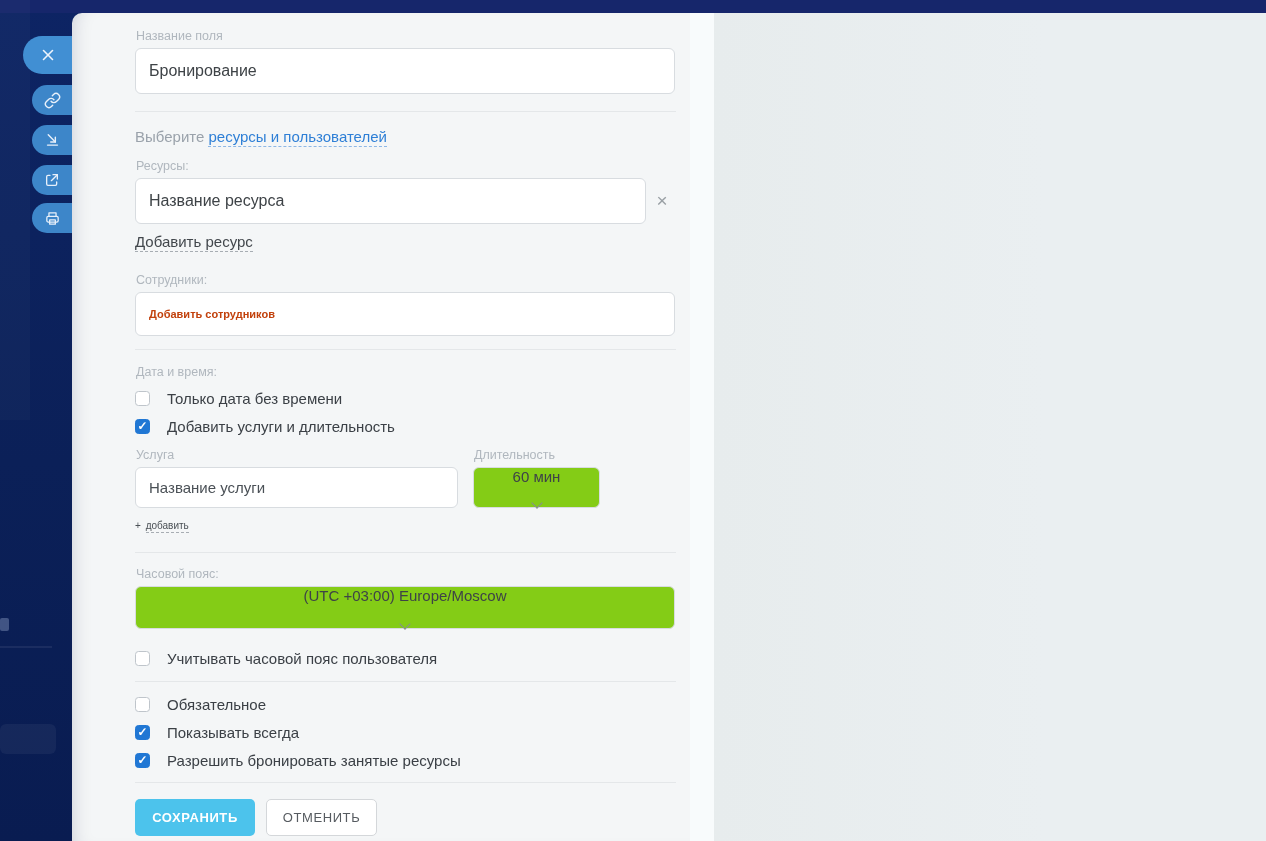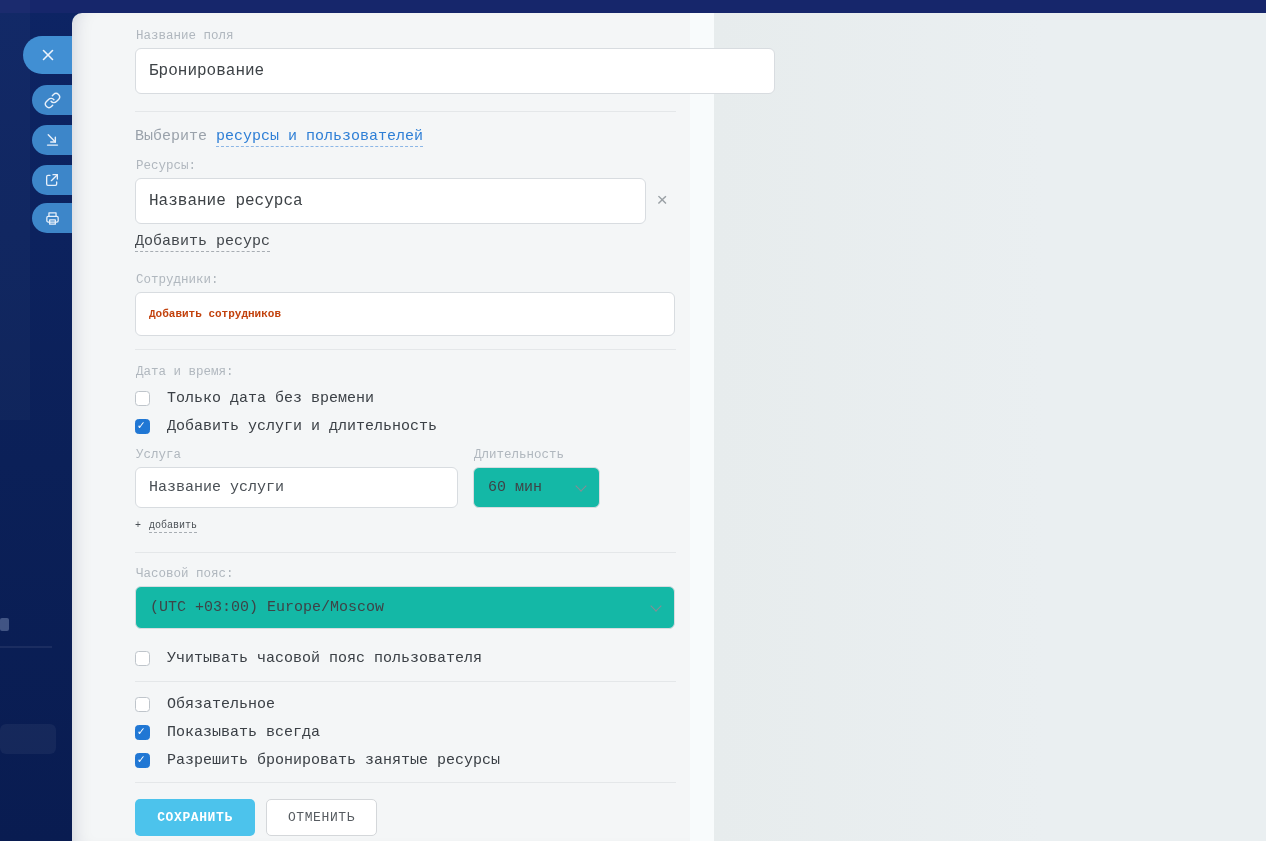--- a/index.html
+++ b/index.html
@@ -1,19 +1,19 @@
 <!DOCTYPE html>
 <html><head>
 <meta charset="utf-8">
 <style>
   html,body{margin:0;padding:0;background:#dfe4e7;}
   *{box-sizing:border-box;}
   .stage{
     position:relative;width:1266px;height:841px;overflow:hidden;
-    font-family:Liberation Mono, monospace;
+    font-family:Liberation Sans, sans-serif;
     background:linear-gradient(180deg,#0d2464 0%,#0b2058 55%,#091c51 100%);
   }
   
   .topbar{position:absolute;left:0;top:0;width:1266px;height:13px;background:#16266b;}
   
   .sidebar{position:absolute;left:0;top:0;width:72px;height:841px;}
   .bg-artifact{position:absolute;background:rgba(255,255,255,.06);border-radius:6px;}
   .art-1{left:0;top:618px;width:9px;height:13px;background:rgba(210,225,255,.28);border-radius:2px;}
   .art-2{left:0;top:646px;width:52px;height:2px;background:rgba(255,255,255,.07);border-radius:0;}
   .art-3{left:0;top:724px;width:56px;height:30px;background:rgba(255,255,255,.05);}
@@ -35,21 +35,21 @@
     background:linear-gradient(90deg,#e7eced 0%,#eaeff1 60%,#eaeff1 100%);}
   
   .drawer{
     position:absolute;left:72px;top:13px;width:618px;height:828px;background:#f4f6f7;
     border-radius:10px 0 0 0;
     box-shadow:inset 16px 0 20px -16px rgba(10,20,60,.18);
   }
   .form{padding:16px 15px 0 63px;}
   .fld-label{font-size:12.5px;color:#b0b7be;margin:0 0 5px 1px;line-height:14px;}
   .input{
-    width:640px;height:46px;border:1px solid #d8dce0;border-radius:6px;background:#fff;
+    width:540px;height:46px;border:1px solid #d8dce0;border-radius:6px;background:#fff;
     padding:0 13px;font-size:16px;color:#3e4347;font-family:inherit;outline:none;
   }
   .hr{height:1px;background:#e4e7e9;border:none;margin:17px 0 0 0;width:541px;}
   .choose-row{margin-top:16px;font-size:15px;color:#9aa2ab;}
   .choose-row .link-blue{
     color:#2e7fd6;text-decoration:none;border-bottom:1px dashed #8db7e6;padding-bottom:1px;cursor:pointer;
   }
   .mt-label{margin-top:14px;}
   .res-row{display:flex;align-items:center;}
   .input-res{width:516px;}
@@ -80,22 +80,22 @@
     content:"✓";position:absolute;left:1.5px;top:-1px;font-size:12px;line-height:15px;
     color:#fff;font-weight:bold;opacity:0;
   }
   .cb-row[data-checked="true"] .cb-box::after{opacity:1;}
   .cb-label{font-size:15px;color:#3b4046;margin-left:10px;line-height:17px;}
   .svc-grid{display:grid;grid-template-columns:323px 127px;column-gap:15px;align-items:center;}
   .svc-labels{margin-top:13px;margin-bottom:5px;}
   .svc-labels .fld-label{margin:0 0 0 1px;}
   .input-svc{width:323px;height:41px;font-size:15px;color:#4a5056;}
   .select{
-    height:41px;border:1px solid #d8dce0;border-radius:6px;background:#14b8a6;display:flex;
-    align-items:center;justify-content:space-between;padding:0 14px;cursor:pointer;
+    height:41px;border:1px solid #d8dce0;border-radius:6px;background:#84cc16;display:flex;
+    align-items:center;justify-content:space-between;padding:0 4px;cursor:pointer;flex-direction:column;
   }
   .select .sel-text{font-size:15px;color:#3e4347;}
   .chev{
     width:8px;height:8px;border-right:1.7px solid #868d94;border-bottom:1.7px solid #868d94;
     transform:rotate(45deg);margin-top:-4px;flex:0 0 auto;
   }
   .add-svc{margin-top:12px;font-size:10px;color:#4a5055;}
   .add-svc .plus{border:none;margin-right:2px;}
   .add-svc .word{border-bottom:1px dashed #a7adb3;padding-bottom:1px;cursor:pointer;}
   .hr-3{margin-top:21px;}

